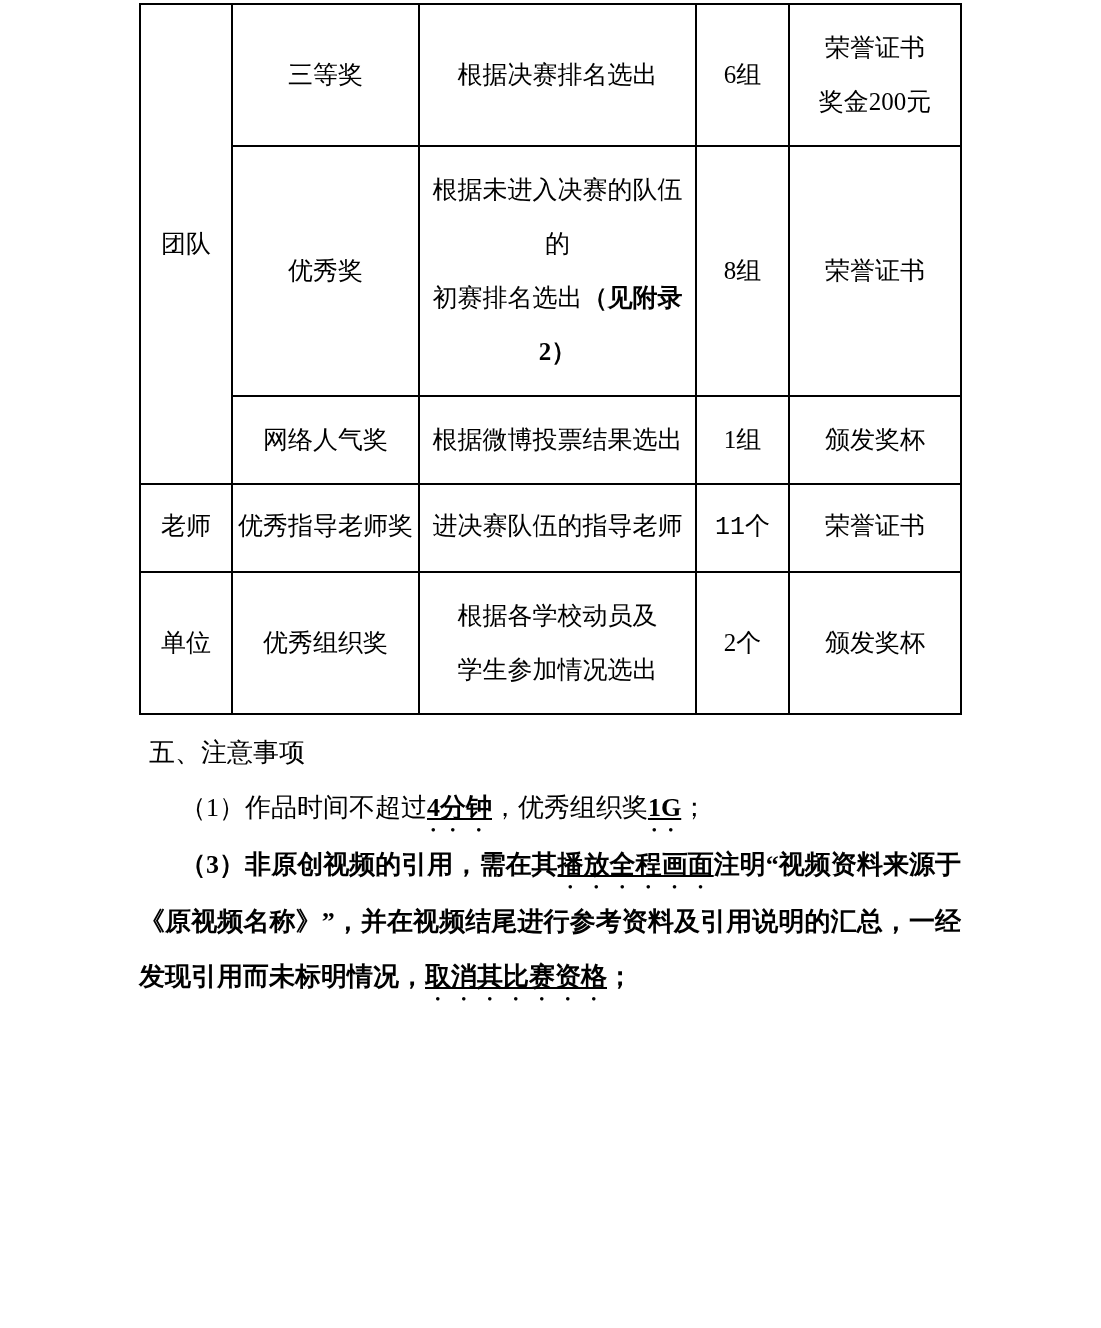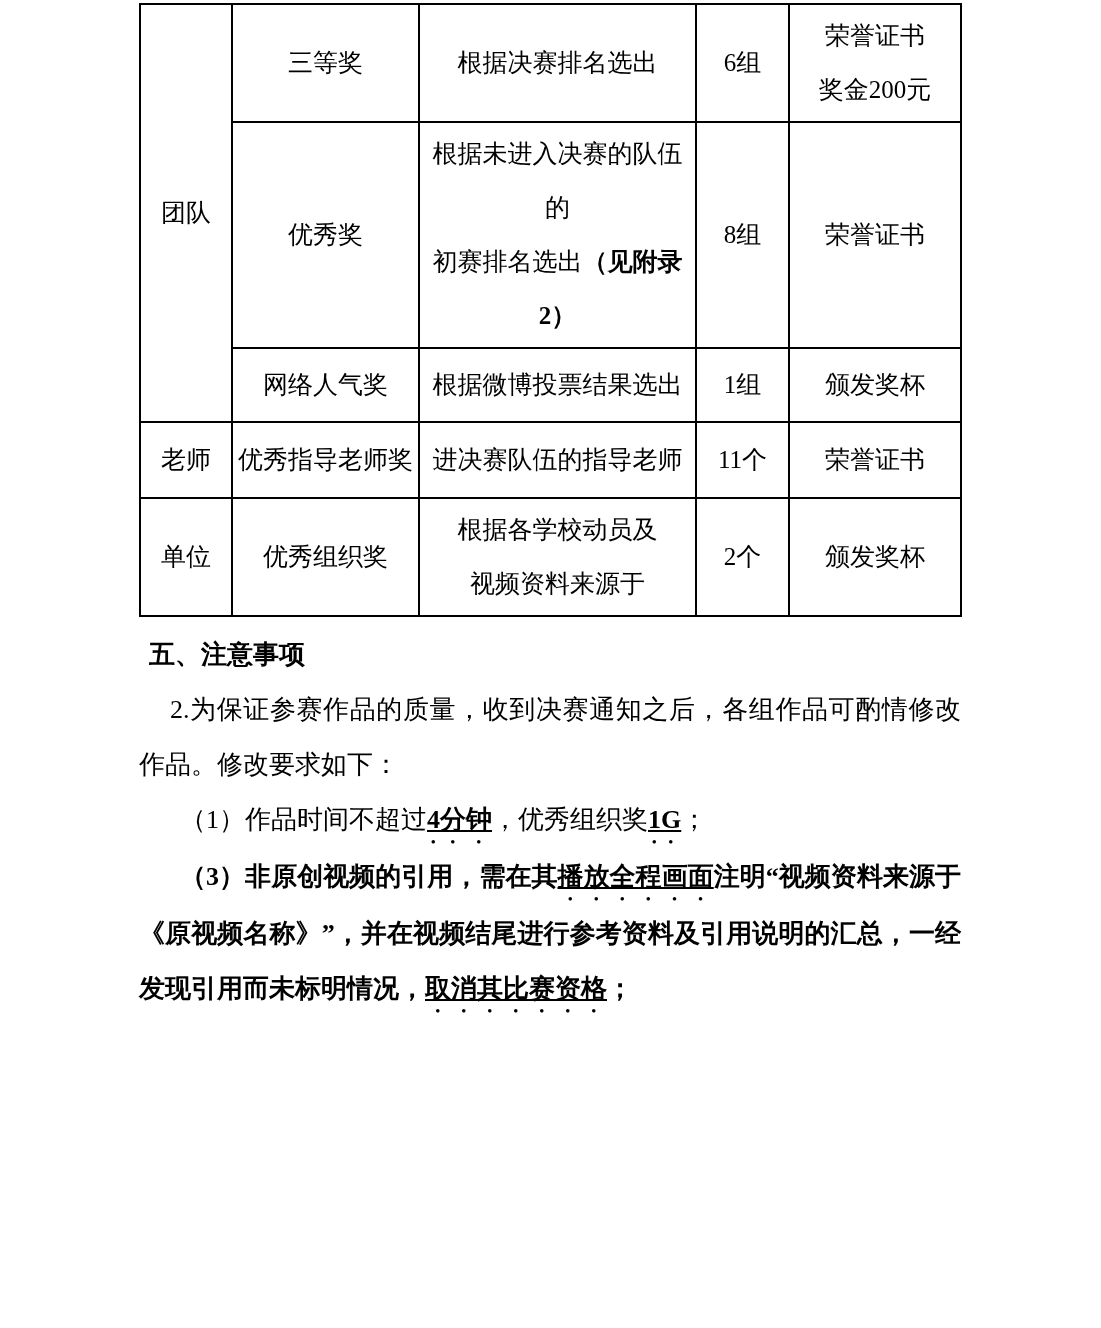--- a/index.html
+++ b/index.html
@@ -19,38 +19,38 @@
     table-layout: fixed;
     width: 821px;
     font-size: 25px;
   }
   table.awards td {
     border: 2px solid #000;
     text-align: center;
     vertical-align: middle;
     white-space: pre-line;
     line-height: 54px;
-    padding: 4px 4px;
+    padding: 16px 4px;
   }
   table.awards tr:nth-child(1) { height: 113px; }
   table.awards tr:nth-child(2) { height: 126px; }
   table.awards tr:nth-child(3) { height: 74px; }
-  table.awards tr:nth-child(4) { height: 76px; }
+  table.awards tr:nth-child(4) { height: 76px; font-family: Liberation Mono, monospace; }
   table.awards tr:nth-child(5) { height: 107px; }
 
   
   .notes {
     margin-top: 10px;
     font-size: 26px;
     line-height: 55px;
     text-align: justify;
     width: 822px;
   }
   .notes p { margin: 0; }
-  .heading { font-weight: bold; text-indent: 10px; }
+  .heading { font-weight: normal; text-indent: 10px; }
   .ind-num   { text-indent: 31px; }
   .ind-paren { text-indent: 41px; }
 
   .b { font-weight: bold; }
   .em {
     -webkit-text-emphasis: filled dot #000;
     -webkit-text-emphasis-position: under left;
     text-emphasis: filled dot #000;
     text-emphasis-position: under left;
     text-decoration: underline;
@@ -95,29 +95,28 @@
           <td><span>老师</span></td>
           <td><span>优秀指导老师奖</span></td>
           <td><span>进决赛队伍的指导老师</span></td>
           <td><span>11个</span></td>
           <td><span>荣誉证书</span></td>
         </tr>
         <tr>
           <td><span>单位</span></td>
           <td><span>优秀组织奖</span></td>
           <td><span>根据各学校动员及
-视频资料来源于</span></td>
+学生参加情况选出</span></td>
           <td><span>2个</span></td>
           <td><span>颁发奖杯</span></td>
         </tr>
       </tbody>
   </table>
 
   <div class="notes">
     <p class="heading">五、注意事项</p>
     <div>
-        <p class="ind-num"><span>2.为保证参赛作品的质量，收到决赛通知之后，各组作品可酌情修改作品。修改要求如下：</span></p>
         <p class="ind-paren"><span>（1）作品时间不超过</span><span class="b em">4分钟</span><span>，优秀组织奖</span><span class="b em">1G</span><span>；</span></p>
         <p class="ind-paren"><span class="b">（3）非原创视频的引用，需在其</span><span class="b em">播放全程画面</span><span class="b">注明“视频资料来源于《原视频名称》”，并在视频结尾进行参考资料及引用说明的汇总，一经发现引用而未标明情况，</span><span class="b em">取消其比赛资格</span><span class="b">；</span></p>
       </div>
   </div>
 
 </div>
 
 </body></html>

